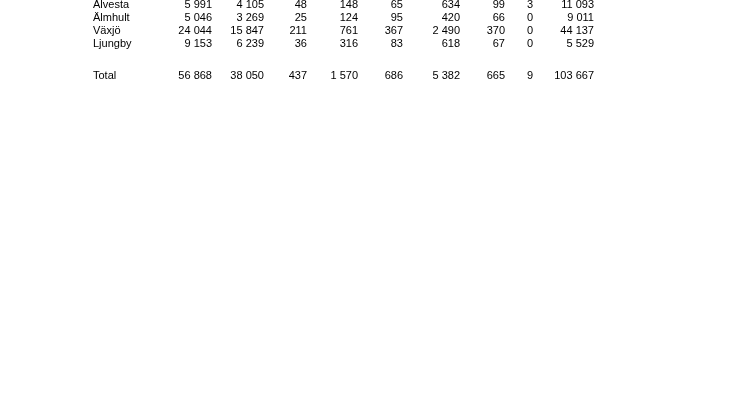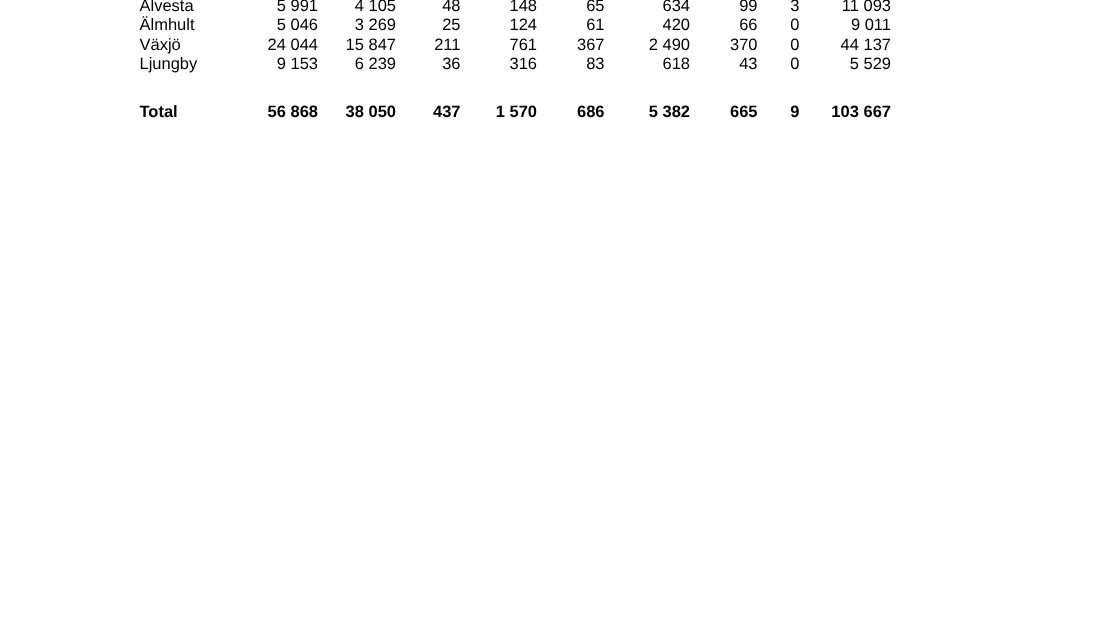--- a/index.html
+++ b/index.html
@@ -30,21 +30,21 @@
     padding: 0;
     height: 13px;
     white-space: nowrap;
     vertical-align: bottom;
   }
   td.label { text-align: left; }
   td.num   { text-align: right; }
   tr.group-start td { padding-top: 4px; }
   tr.total-row td {
     padding-top: 19px;
-    font-weight: bold;
+    font-weight: normal;
   }
 </style>
 </head>
 <body>
 
 <div class="page">
   <table class="stats">
     <colgroup>
       <col style="width:68px">
         <col style="width:51px">
@@ -69,21 +69,21 @@
         <td class="num">99</td>
         <td class="num">3</td>
         <td class="num">11 093</td>
       </tr>
       <tr>
         <td class="label">Älmhult</td>
         <td class="num">5 046</td>
         <td class="num">3 269</td>
         <td class="num">25</td>
         <td class="num">124</td>
-        <td class="num">61</td>
+        <td class="num">95</td>
         <td class="num">420</td>
         <td class="num">66</td>
         <td class="num">0</td>
         <td class="num">9 011</td>
       </tr>
       <tr>
         <td class="label">Växjö</td>
         <td class="num">24 044</td>
         <td class="num">15 847</td>
         <td class="num">211</td>
@@ -95,21 +95,21 @@
         <td class="num">44 137</td>
       </tr>
       <tr>
         <td class="label">Ljungby</td>
         <td class="num">9 153</td>
         <td class="num">6 239</td>
         <td class="num">36</td>
         <td class="num">316</td>
         <td class="num">83</td>
         <td class="num">618</td>
-        <td class="num">43</td>
+        <td class="num">67</td>
         <td class="num">0</td>
         <td class="num">5 529</td>
       </tr>
       <tr class="total-row">
         <td class="label">Total</td>
         <td class="num">56 868</td>
         <td class="num">38 050</td>
         <td class="num">437</td>
         <td class="num">1 570</td>
         <td class="num">686</td>

